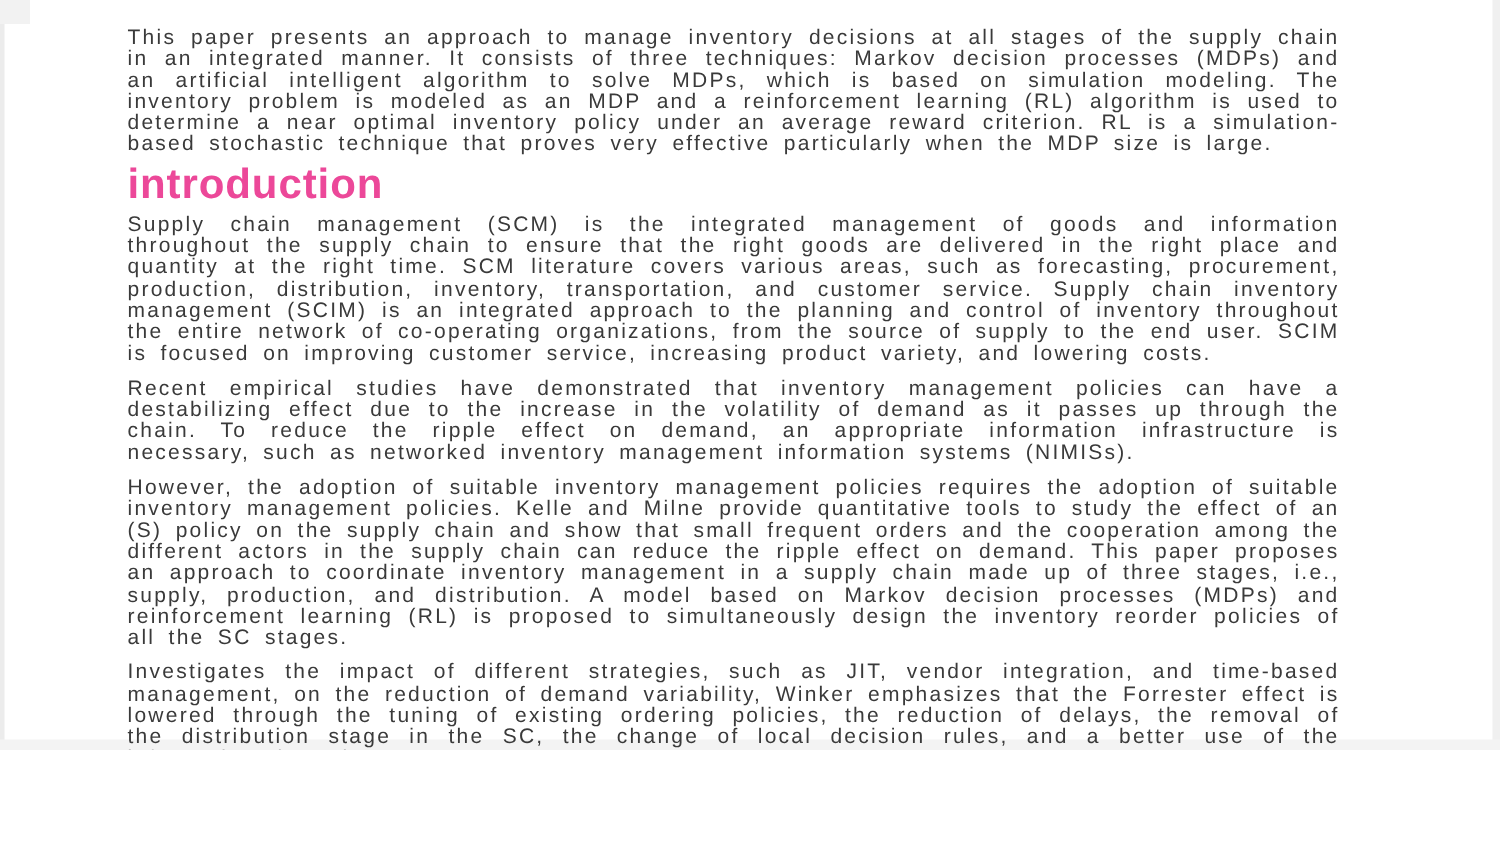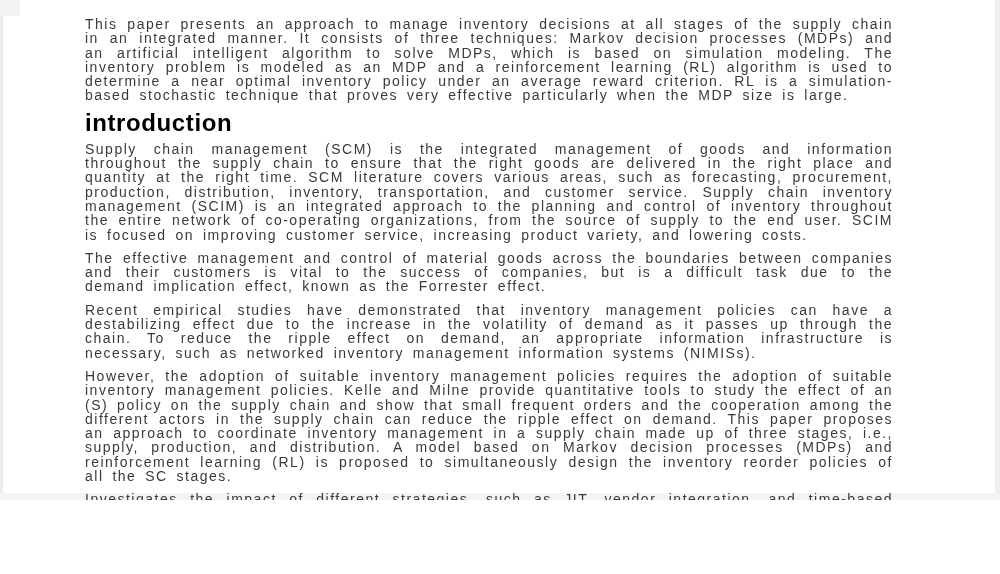--- a/index.html
+++ b/index.html
@@ -50,25 +50,25 @@
     margin: 0 0 9px 0;
     font-size: 14px;
     line-height: 14.3px;
     letter-spacing: 1.5px;
     word-spacing: 3.5px;
     text-align: justify;
     color: #3a3a3a;
   }
   .section-heading {
     margin: 4px 0 8px 0;
-    font-size: 24px;
+    font-size: 28px;
     line-height: 22px;
     font-weight: 700;
     letter-spacing: 0.6px;
-    color: #000000;
+    color: #ec4899;
   }
   .watermark {
     position: absolute;
     left: 428px;
     top: 541px;
     font-size: 36px;
     font-weight: 700;
     color: rgba(120, 120, 120, 0.16);
     letter-spacing: 4px;
     filter: blur(1px);
@@ -86,21 +86,20 @@
   <div class="edge-bottom"></div>
   <div class="corner-block"></div>
 
   <div class="page-text">
     <p>This paper presents an approach to manage inventory decisions at all stages of the supply chain in an integrated manner. It consists of three techniques: Markov decision processes (MDPs) and an artificial intelligent algorithm to solve MDPs, which is based on simulation modeling. The inventory problem is modeled as an MDP and a reinforcement learning (RL) algorithm is used to determine a near optimal inventory policy under an average reward criterion. RL is a simulation-based stochastic technique that proves very effective particularly when the MDP size is large.</p>
 
     <h2 class="section-heading">introduction</h2>
 
     <p>Supply chain management (SCM) is the integrated management of goods and information throughout the supply chain to ensure that the right goods are delivered in the right place and quantity at the right time. SCM literature covers various areas, such as forecasting, procurement, production, distribution, inventory, transportation, and customer service. Supply chain inventory management (SCIM) is an integrated approach to the planning and control of inventory throughout the entire network of co-operating organizations, from the source of supply to the end user. SCIM is focused on improving customer service, increasing product variety, and lowering costs.</p>
 
-    <p>The effective management and control of material goods across the boundaries between companies and their customers is vital to the success of companies, but is a difficult task due to the demand implication effect, known as the Forrester effect.</p>
 
     <p>Recent empirical studies have demonstrated that inventory management policies can have a destabilizing effect due to the increase in the volatility of demand as it passes up through the chain. To reduce the ripple effect on demand, an appropriate information infrastructure is necessary, such as networked inventory management information systems (NIMISs).</p>
 
     <p>However, the adoption of suitable inventory management policies requires the adoption of suitable inventory management policies. Kelle and Milne provide quantitative tools to study the effect of an (S) policy on the supply chain and show that small frequent orders and the cooperation among the different actors in the supply chain can reduce the ripple effect on demand. This paper proposes an approach to coordinate inventory management in a supply chain made up of three stages, i.e., supply, production, and distribution. A model based on Markov decision processes (MDPs) and reinforcement learning (RL) is proposed to simultaneously design the inventory reorder policies of all the SC stages.</p>
 
     <p>Investigates the impact of different strategies, such as JIT, vendor integration, and time-based management, on the reduction of demand variability, Winker emphasizes that the Forrester effect is lowered through the tuning of existing ordering policies, the reduction of delays, the removal of the distribution stage in the SC, the change of local decision rules, and a better use of the information through</p>
   </div>
 
   <div class="watermark">خمسات</div>
 

